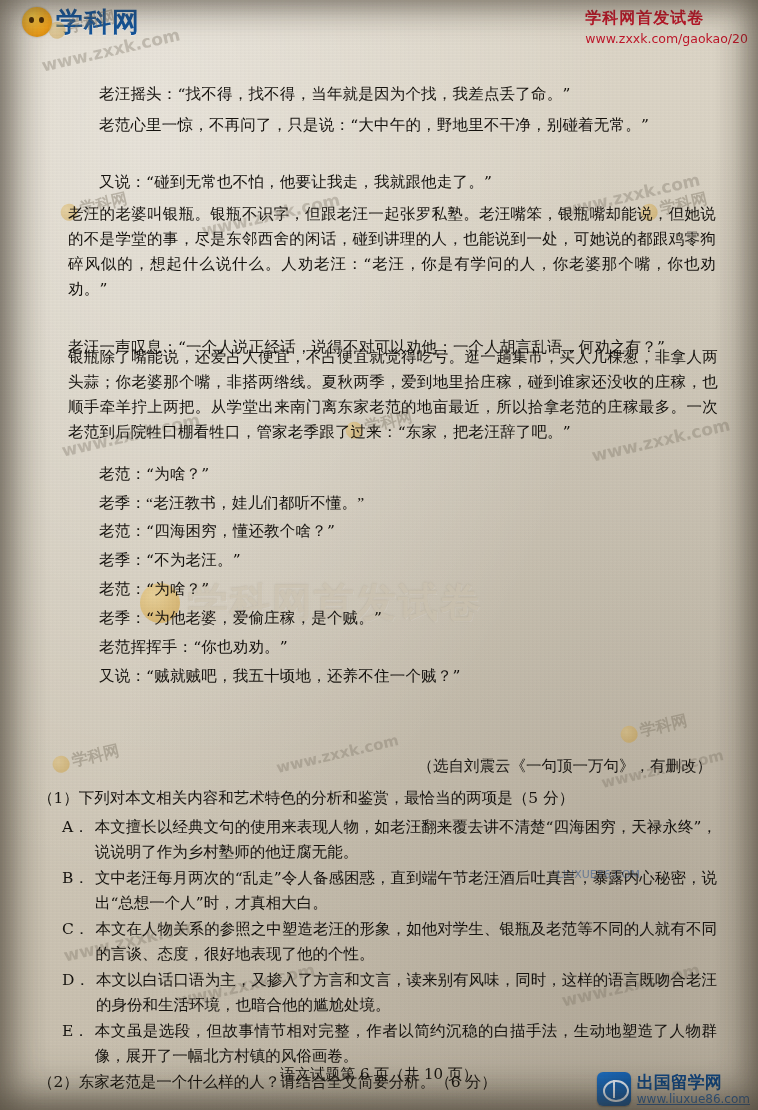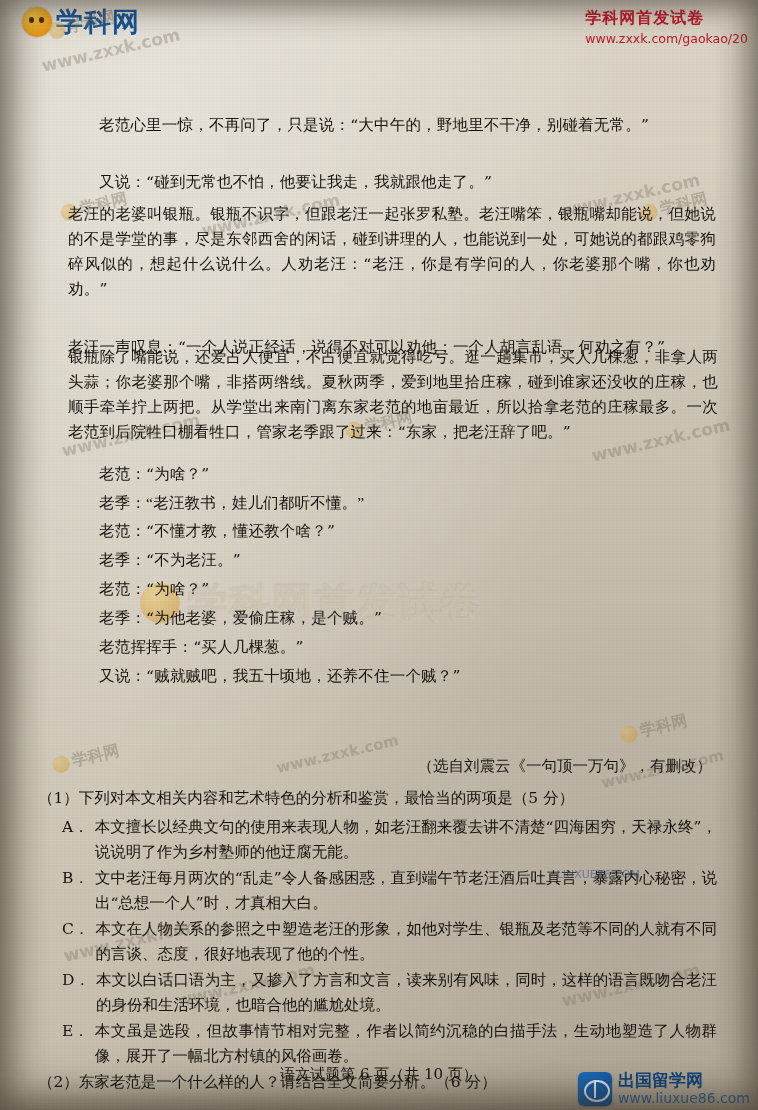--- a/index.html
+++ b/index.html
@@ -246,22 +246,23 @@
   }
   .badge .btext {
     font-family: "DejaVu Serif", "Liberation Serif", serif;
     font-weight: bold;
     font-size: 17px;
     color: #10457f;
     line-height: 1.05;
   }
   .badge .burl {
     font-family: "DejaVu Sans", "Liberation Sans", sans-serif;
-    font-size: 14px;
+    font-size: 12px;
     color: #2a5f9e;
+    text-decoration: underline;
   }
   .blur-url {
     position: absolute;
     right: 118px;
     top: 868px;
     font-family: "DejaVu Sans", "Liberation Sans", sans-serif;
     font-size: 11px;
     color: rgba(40,80,140,0.55);
   }
 </style>
@@ -316,36 +317,37 @@
       <span class="t">学科网</span>
     </div>
 
     <div class="wm-big">
       <span class="face"></span>
       <span class="txt">学科网首发试卷</span>
     </div>
 
     <div class="blur-url">LIUXUE86.COM</div>
 
+    <div class="para col indent" style="top:82px;">老汪摇头：“找不得，找不得，当年就是因为个找，我差点丢了命。”</div>
     <div class="para col indent" style="top:113px;">老范心里一惊，不再问了，只是说：“大中午的，野地里不干净，别碰着无常。”</div>
     <div class="para col indent" style="top:170px;">又说：“碰到无常也不怕，他要让我走，我就跟他走了。”</div>
 
     <div class="para" style="left:68px; width:648px; top:202px;">老汪的老婆叫银瓶。银瓶不识字，但跟老汪一起张罗私塾。老汪嘴笨，银瓶嘴却能说，但她说的不是学堂的事，尽是东邻西舍的闲话，碰到讲理的人，也能说到一处，可她说的都跟鸡零狗碎风似的，想起什么说什么。人劝老汪：“老汪，你是有学问的人，你老婆那个嘴，你也劝劝。”</div>
 
     <div class="para" style="left:68px; width:648px; top:292px;margin-top:43px;">老汪一声叹息：“一个人说正经话，说得不对可以劝他；一个人胡言乱语，何劝之有？”</div>
 
     <div class="para" style="left:68px; width:650px; top:345px;">银瓶除了嘴能说，还爱占人便宜，不占便宜就觉得吃亏。逛一趟集市，买人几棵葱，非拿人两头蒜；你老婆那个嘴，非搭两绺线。夏秋两季，爱到地里拾庄稼，碰到谁家还没收的庄稼，也顺手牵羊拧上两把。从学堂出来南门离东家老范的地亩最近，所以拾拿老范的庄稼最多。一次老范到后院牲口棚看牲口，管家老季跟了过来：“东家，把老汪辞了吧。”</div>
 
     <div class="para col indent" style="top:462px;">老范：“为啥？”</div>
     <div class="para col indent" style="top:490px;font-family:Liberation Serif, serif;">老季：“老汪教书，娃儿们都听不懂。”</div>
-    <div class="para col indent" style="top:519px;">老范：“不懂才教，懂还教个啥？”</div>
+    <div class="para col indent" style="top:519px;">老范：“四海困穷，懂还教个啥？”</div>
     <div class="para col indent" style="top:548px;">老季：“不为老汪。”</div>
     <div class="para col indent" style="top:577px;">老范：“为啥？”</div>
     <div class="para col indent" style="top:606px;">老季：“为他老婆，爱偷庄稼，是个贼。”</div>
-    <div class="para col indent" style="top:635px;">老范挥挥手：“买人几棵葱。”</div>
+    <div class="para col indent" style="top:635px;">老范挥挥手：“你也劝劝。”</div>
     <div class="para col indent" style="top:664px;">又说：“贼就贼吧，我五十顷地，还养不住一个贼？”</div>
 
 
     <div class="src-line" style="top:756px;">（选自刘震云《一句顶一万句》，有删改）</div>
 
     <div class="qline" style="top:786px;">（1）下列对本文相关内容和艺术特色的分析和鉴赏，最恰当的两项是（5 分）</div>
 
     <div class="opt" style="top:815px;">
       <span class="mark">A．</span>
       <span class="txt">本文擅长以经典文句的使用来表现人物，如老汪翻来覆去讲不清楚“四海困穷，天禄永终”，说说明了作为乡村塾师的他迂腐无能。</span>

